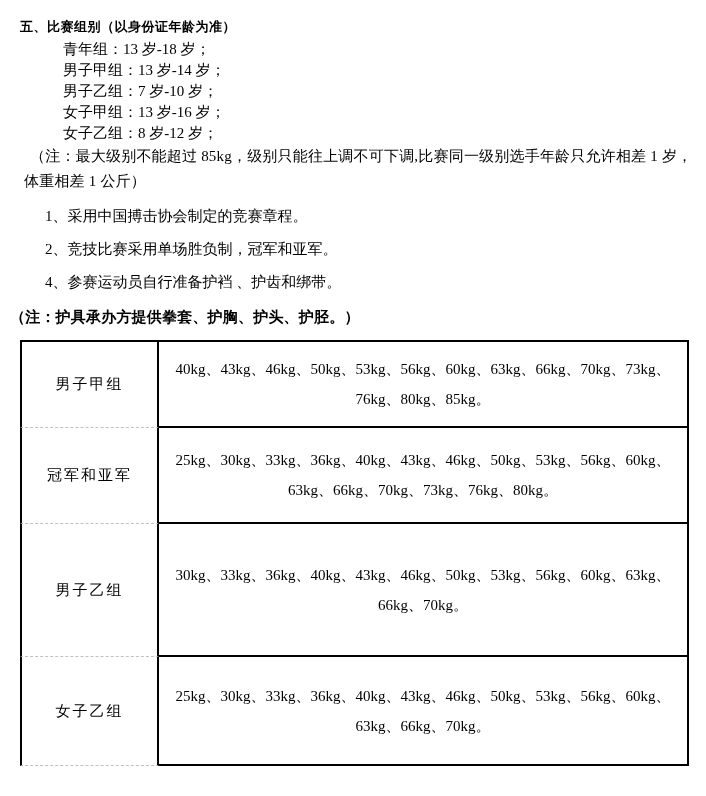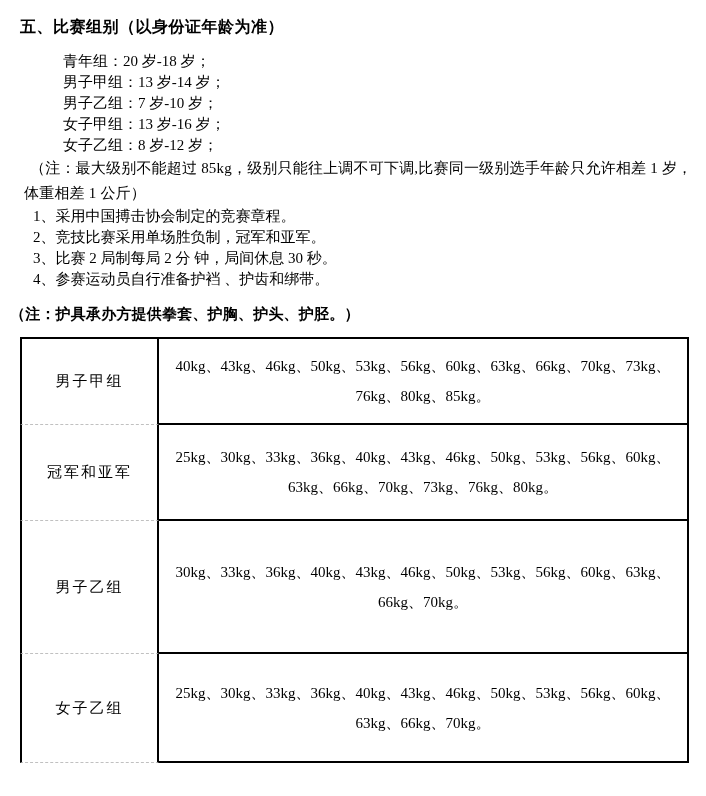--- a/index.html
+++ b/index.html
@@ -13,40 +13,40 @@
   body {
     color: #000000;
     font-family: "Liberation Serif", "DejaVu Serif", serif;
     font-size: 15px;
   }
   .doc {
     padding: 8px 8px 0 20px;
     width: 678px;
   }
   .heading {
-    font-size: 16px;
+    font-size: 13px;
     font-weight: bold;
     line-height: 21px;
-    margin: 8px 0 14px 0;
+    margin: 8px 0 2px 0;
     letter-spacing: 0.5px;
   }
   .age-groups p {
     margin: 0 0 0 43px;
     line-height: 21px;
   }
   .note {
     font-weight: normal;
     line-height: 25px;
     margin: 0;
     padding-left: 4px;
     text-indent: 6px;
     letter-spacing: 0.2px;
   }
   .rules p {
-    margin: 0;
+    margin: 12px;
     line-height: 21px;
     text-indent: 13px;
   }
   .gear-note {
     font-weight: bold;
     line-height: 21px;
     margin: 14px 0 0 -10px;
     letter-spacing: 0.2px;
   }
   table.weights-table {
@@ -83,33 +83,32 @@
   tr.r4 { height: 109px; }
 </style>
 </head>
 <body>
 
 <div class="doc">
 
   <div class="heading">五、比赛组别（以身份证年龄为准）</div>
 
   <div class="age-groups">
-    <p>青年组：20 岁-18 岁；</p>
+    <p>青年组：13 岁-18 岁；</p>
     <p>男子甲组：13 岁-14 岁；</p>
     <p>男子乙组：7 岁-10 岁；</p>
     <p>女子甲组：13 岁-16 岁；</p>
     <p>女子乙组：8 岁-12 岁；</p>
   </div>
 
   <p class="note">（注：最大级别不能超过 85kg，级别只能往上调不可下调,比赛同一级别选手年龄只允许相差 1 岁，体重相差 1 公斤）</p>
 
   <div class="rules">
     <p>1、采用中国搏击协会制定的竞赛章程。</p>
     <p>2、竞技比赛采用单场胜负制，冠军和亚军。</p>
-    <p>3、比赛 2 局制每局 2 分 钟，局间休息 30 秒。</p>
     <p>4、参赛运动员自行准备护裆 、护齿和绑带。</p>
   </div>
 
   <p class="gear-note">（注：护具承办方提供拳套、护胸、护头、护胫。）</p>
 
   <table class="weights-table">
     <tbody>
       <tr class="r1">
         <td class="group">男子甲组</td>
         <td class="weights">40kg、43kg、46kg、50kg、53kg、56kg、60kg、63kg、66kg、70kg、73kg、76kg、80kg、85kg。</td>

